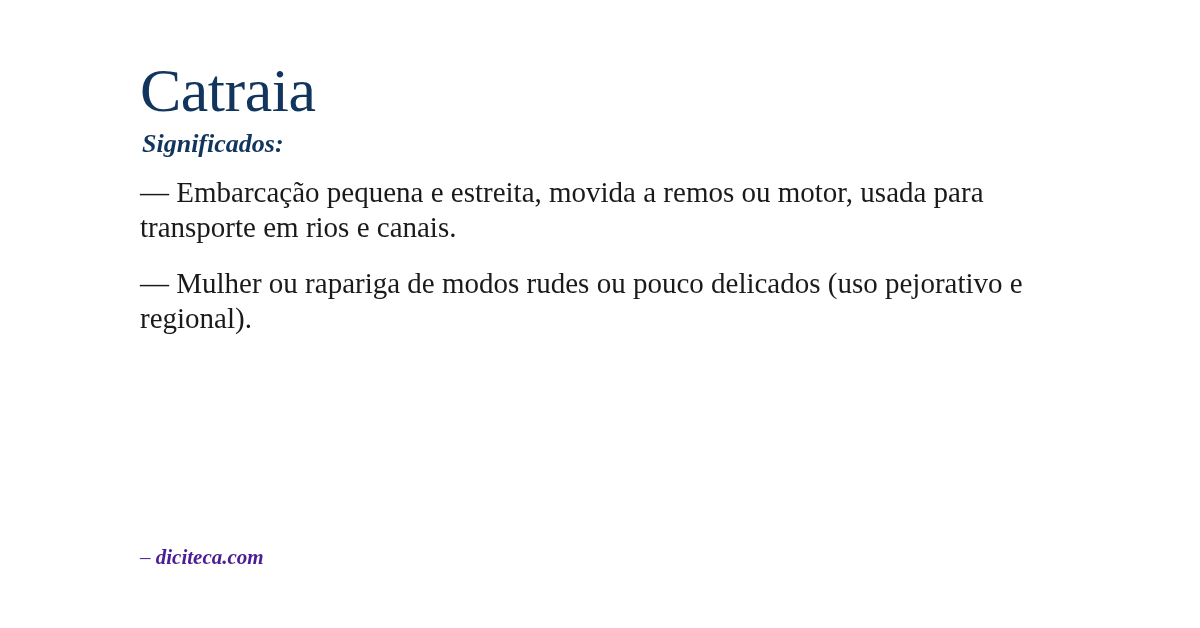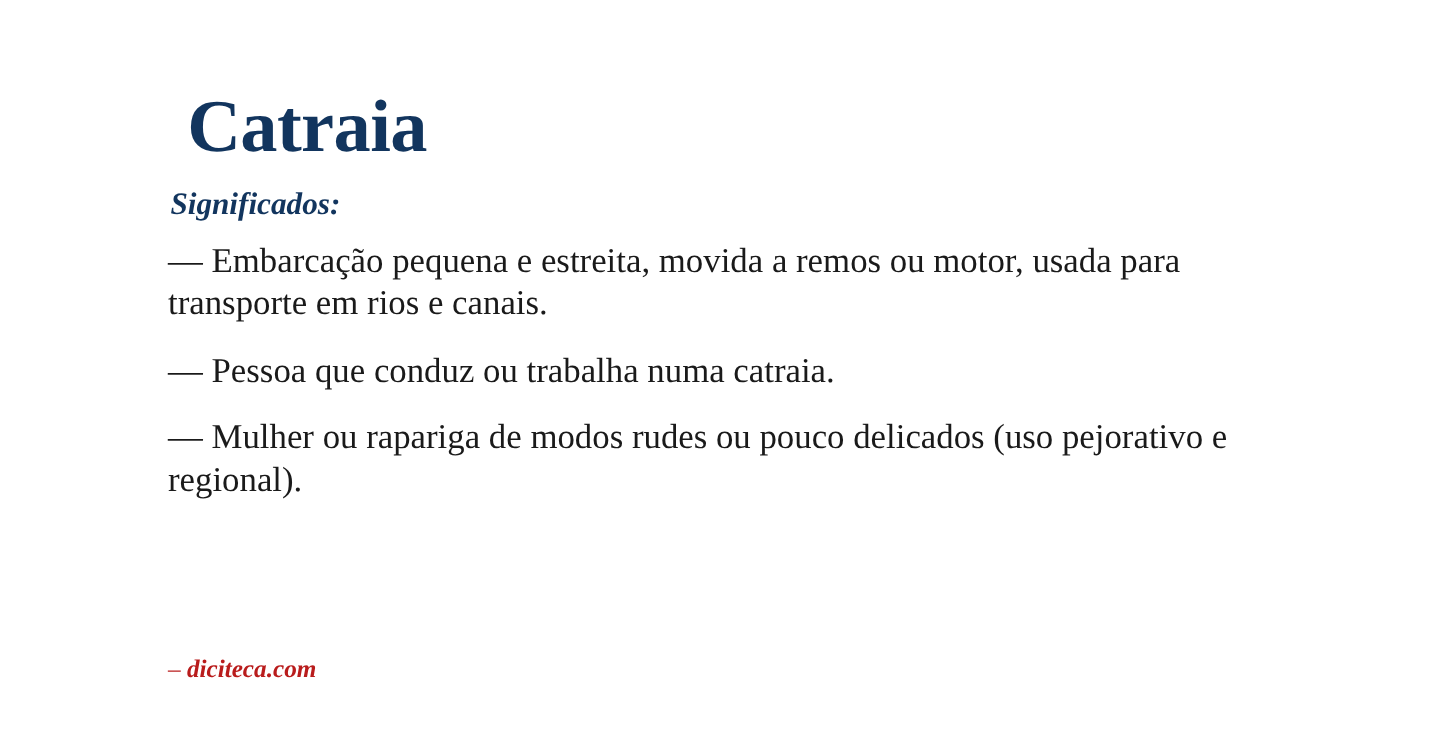--- a/index.html
+++ b/index.html
@@ -15,26 +15,26 @@
   }
   .card {
     position: relative;
     width: 1200px;
     height: 628px;
     box-sizing: border-box;
     padding: 58px 100px 0 140px;
   }
   .word-title {
     font-family: "Liberation Serif", serif;
-    font-weight: bold;
+    font-weight: normal;
     font-size: 62px;
     line-height: 1.05;
     color: #12355e;
     letter-spacing: -0.5px;
-    margin: 16px;
+    margin: 0;
   }
   .subtitle {
     font-family: "Liberation Serif", serif;
     font-weight: bold;
     font-style: italic;
     font-size: 26px;
     color: #12355e;
     margin: 6px 0 12px 2px;
   }
   .definitions {
@@ -57,21 +57,21 @@
     color: #1a1a1a;
   }
   .source {
     position: absolute;
     left: 140px;
     bottom: 58px;
     font-family: "Liberation Serif", serif;
     font-style: italic;
     font-weight: bold;
     font-size: 21px;
-    color: #b91c1c;
+    color: #4c1d95;
   }
   .source-dash {
     font-style: normal;
     font-weight: normal;
   }
 </style>
 </head>
 <body>
 
 <div class="card">
@@ -80,24 +80,20 @@
 
   <div class="subtitle">Significados:</div>
 
   <ul class="definitions">
     <li class="definition-item">
       <span class="dash">—</span>
       <span class="def-text">Embarcação pequena e estreita, movida a remos ou motor, usada para transporte em rios e canais.</span>
     </li>
     <li class="definition-item">
       <span class="dash">—</span>
-      <span class="def-text">Pessoa que conduz ou trabalha numa catraia.</span>
-    </li>
-    <li class="definition-item">
-      <span class="dash">—</span>
       <span class="def-text">Mulher ou rapariga de modos rudes ou pouco delicados (uso pejorativo e regional).</span>
     </li>
   </ul>
 
   <div class="source">
     <span class="source-dash">–</span>
     <span>diciteca.com</span>
   </div>
 
 </div>

